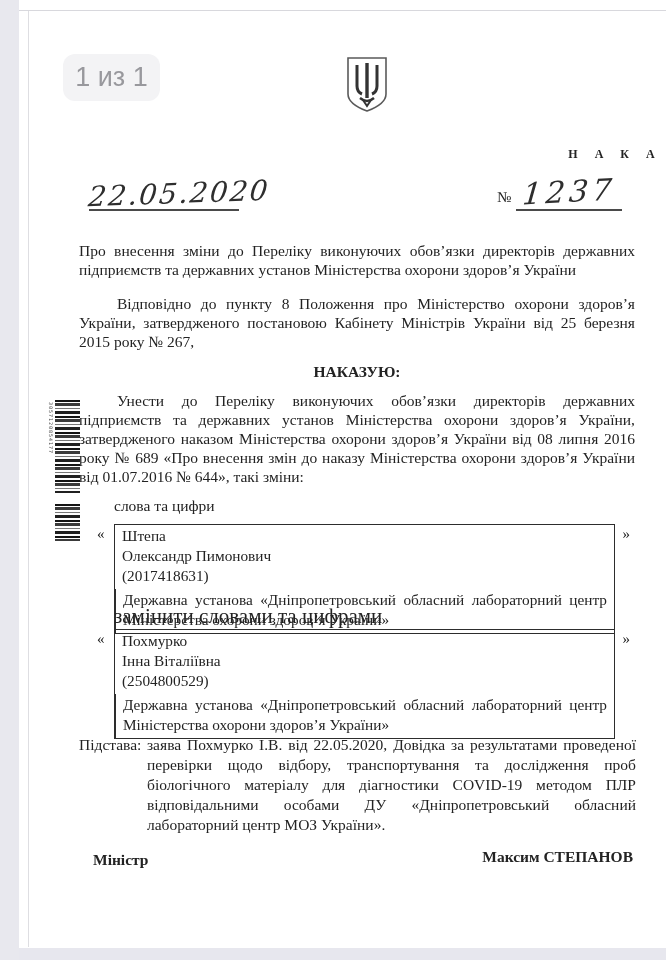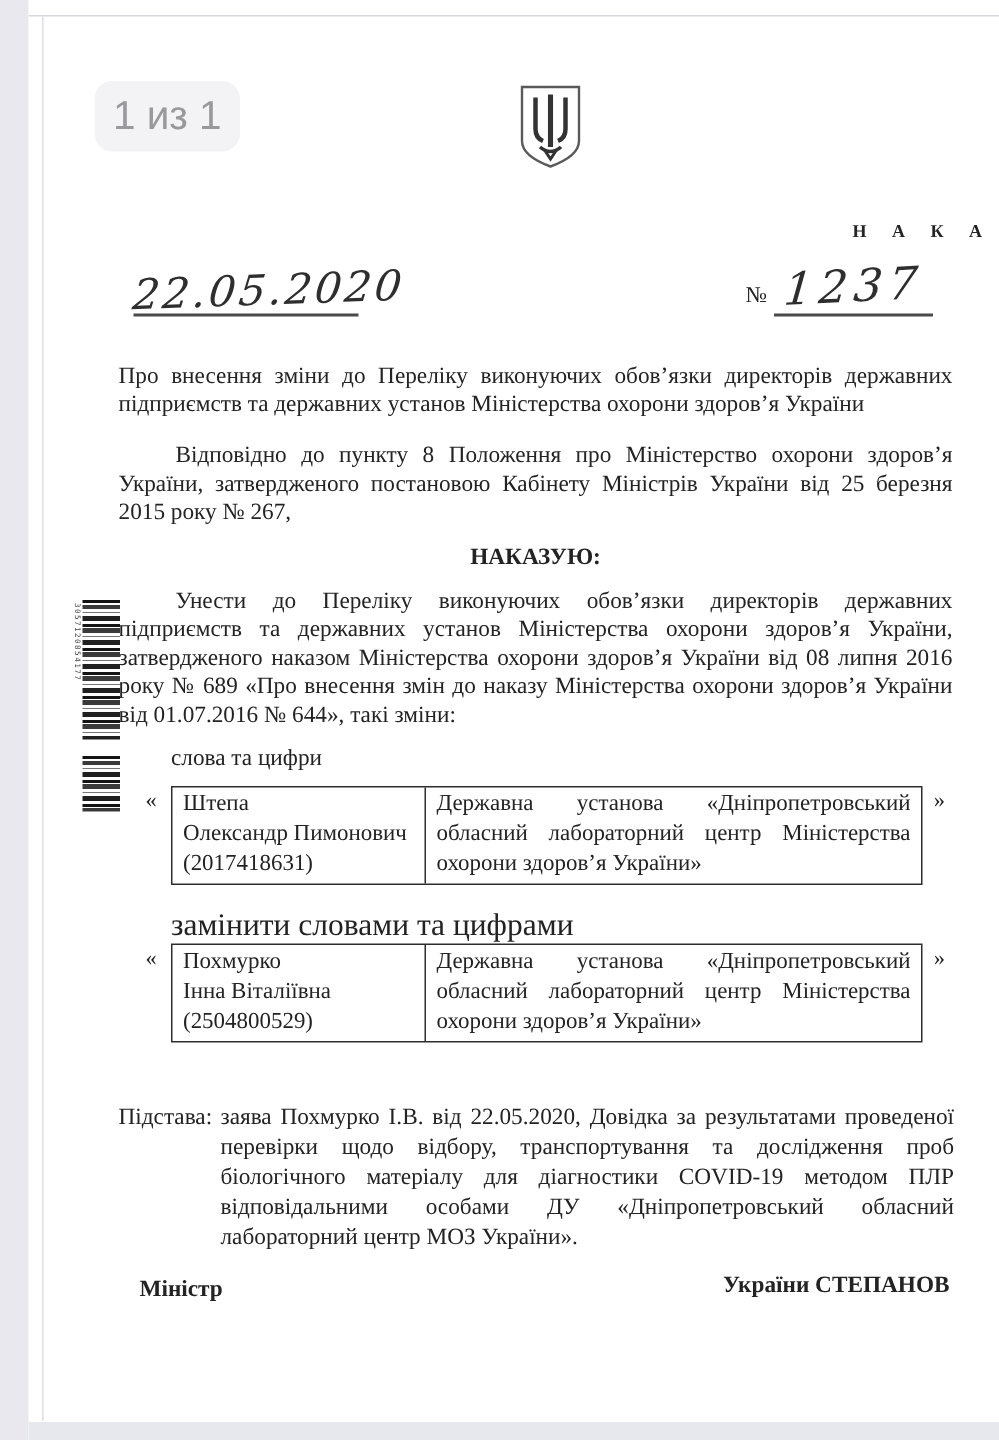--- a/index.html
+++ b/index.html
@@ -39,21 +39,21 @@
   .subject   { top:241px; }
   .preamble  { top:294px; text-indent:38px; }
   .order-word{ top:362px; font-weight:bold; text-align:center; }
   .clause    { top:391px; text-indent:38px; }
   .words-intro   { position:absolute; left:95px; top:497px; font-size:15.5px; }
   .replace-intro { position:absolute; left:95px; top:604px; font-size:21px; }
 
   .chg-table { position:absolute; left:95px; width:501px; }
   .table-old { top:524px; }
   .table-new { top:629px; }
-  .chg-table .tbl { display:flex; border:1.5px solid #2d2d2d; width:100%; }
+  .chg-table .tbl { display:flex; border:1.5px solid #2d2d2d; width:100%;flex-direction:column; }
   .chg-table .cell { padding:1px 7px 3px 7px; font-size:15.3px; line-height:20px; }
   .chg-table .person { width:168px; white-space:pre-line; }
   .chg-table .inst { flex:1; border-left:1.5px solid #2d2d2d; text-align:justify; }
   .oq { position:absolute; left:-17px; top:2px; font-size:15px; }
   .cq { position:absolute; right:-15px; top:2px; font-size:15px; }
 
   .control-line { position:absolute; left:128px; top:707px; font-size:15.5px; }
 
   .basis { position:absolute; left:60px; top:735px; width:557px; padding-left:68px;
     font-size:15.5px; line-height:20px; text-align:justify; }
@@ -137,21 +137,21 @@
     </div>
   </div>
 
 
   <div class="basis">
     <span class="basis-label">Підстава:</span>
     <span>заява Похмурко І.В. від 22.05.2020, Довідка за результатами проведеної перевірки щодо відбору, транспортування та дослідження проб біологічного матеріалу для діагностики COVID-19 методом ПЛР відповідальними особами ДУ «Дніпропетровський обласний лабораторний центр МОЗ України».</span>
   </div>
 
   <div class="sig-title">Міністр</div>
-  <div class="sig-name">України СТЕПАНОВ</div>
+  <div class="sig-name">Максим СТЕПАНОВ</div>
 
   <div class="barcode">
     <span class="bc-digits">3057120854177</span>
     <div class="bc-seg bc-seg1"></div>
     <div class="bc-gap"></div>
     <div class="bc-seg bc-seg2"></div>
   </div>
 
   <div class="bottom-strip"></div>
 </div>

